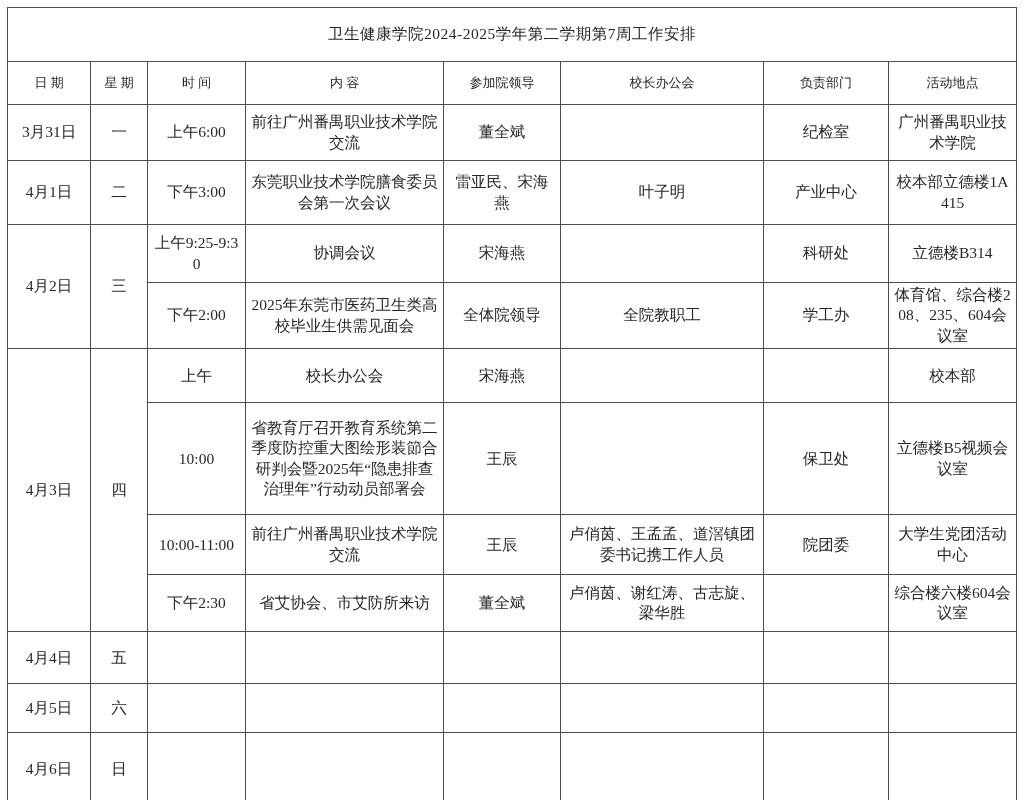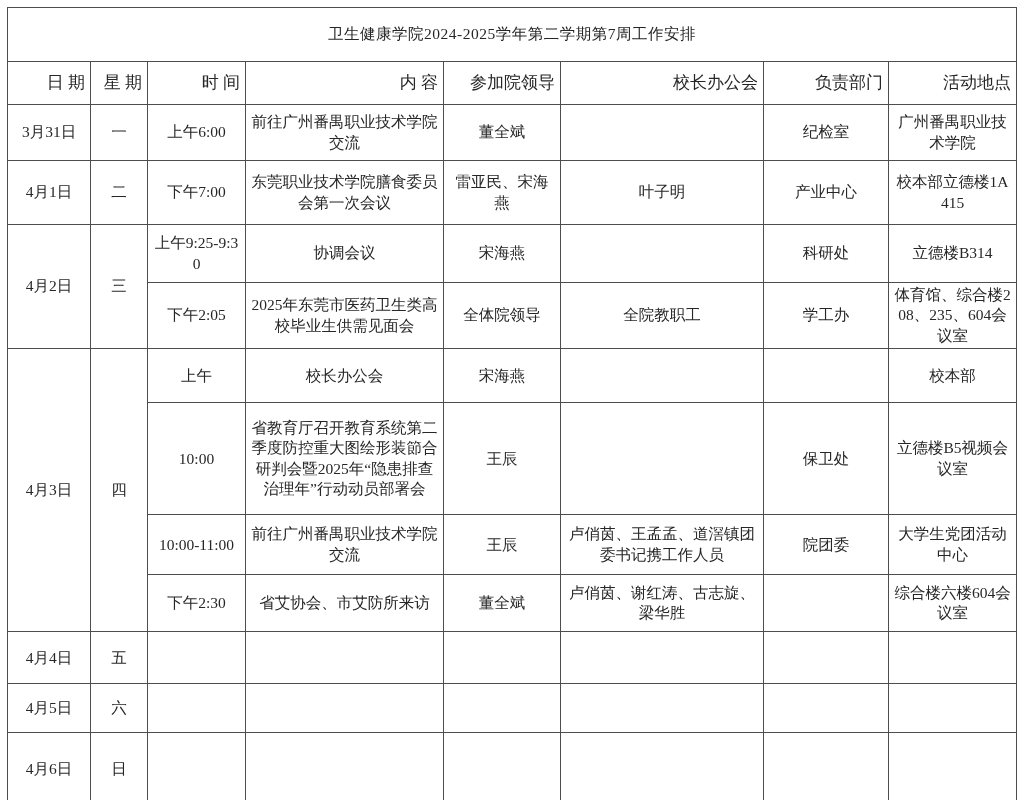--- a/index.html
+++ b/index.html
@@ -36,22 +36,21 @@
   }
   td.title-cell {
     height: 49px;
     font-size: 23px;
     font-weight: bold;
     letter-spacing: 0.5px;
     padding: 2px;
   }
   tr.header-row th {
     height: 38px;
-    font-size: 17px;
-    text-align: right;
+    font-size: 13px;
   }
   td.col-time { padding: 2px 1px; font-size: 15px; }
   td.col-date { font-size: 15px; }
   td.col-content { padding: 2px 4px; }
 </style>
 </head>
 <body>
 
 <div class="sheet">
   <table class="schedule">
@@ -87,39 +86,39 @@
           <td class="col-time">上午6:00</td>
           <td class="col-content">前往广州番禺职业技术学院交流</td>
           <td class="col-leaders">董全斌</td>
           <td class="col-participants"></td>
           <td class="col-department">纪检室</td>
           <td class="col-location">广州番禺职业技术学院</td>
         </tr>
         <tr style="height: 64px;">
           <td class="col-date">4月1日</td>
           <td class="col-week">二</td>
-          <td class="col-time">下午7:00</td>
+          <td class="col-time">下午3:00</td>
           <td class="col-content">东莞职业技术学院膳食委员会第一次会议</td>
           <td class="col-leaders">雷亚民、宋海燕</td>
           <td class="col-participants">叶子明</td>
           <td class="col-department">产业中心</td>
           <td class="col-location">校本部立德楼1A415</td>
         </tr>
         <tr style="height: 58px;">
           <td rowspan="2" class="col-date">4月2日</td>
           <td rowspan="2" class="col-week">三</td>
           <td class="col-time">上午9:25-9:30</td>
           <td class="col-content">协调会议</td>
           <td class="col-leaders">宋海燕</td>
           <td class="col-participants"></td>
           <td class="col-department">科研处</td>
           <td class="col-location">立德楼B314</td>
         </tr>
         <tr style="height: 60px;">
-          <td class="col-time">下午2:05</td>
+          <td class="col-time">下午2:00</td>
           <td class="col-content">2025年东莞市医药卫生类高校毕业生供需见面会</td>
           <td class="col-leaders">全体院领导</td>
           <td class="col-participants">全院教职工</td>
           <td class="col-department">学工办</td>
           <td class="col-location">体育馆、综合楼208、235、604会议室</td>
         </tr>
         <tr style="height: 54px;">
           <td rowspan="4" class="col-date">4月3日</td>
           <td rowspan="4" class="col-week">四</td>
           <td class="col-time">上午</td>

